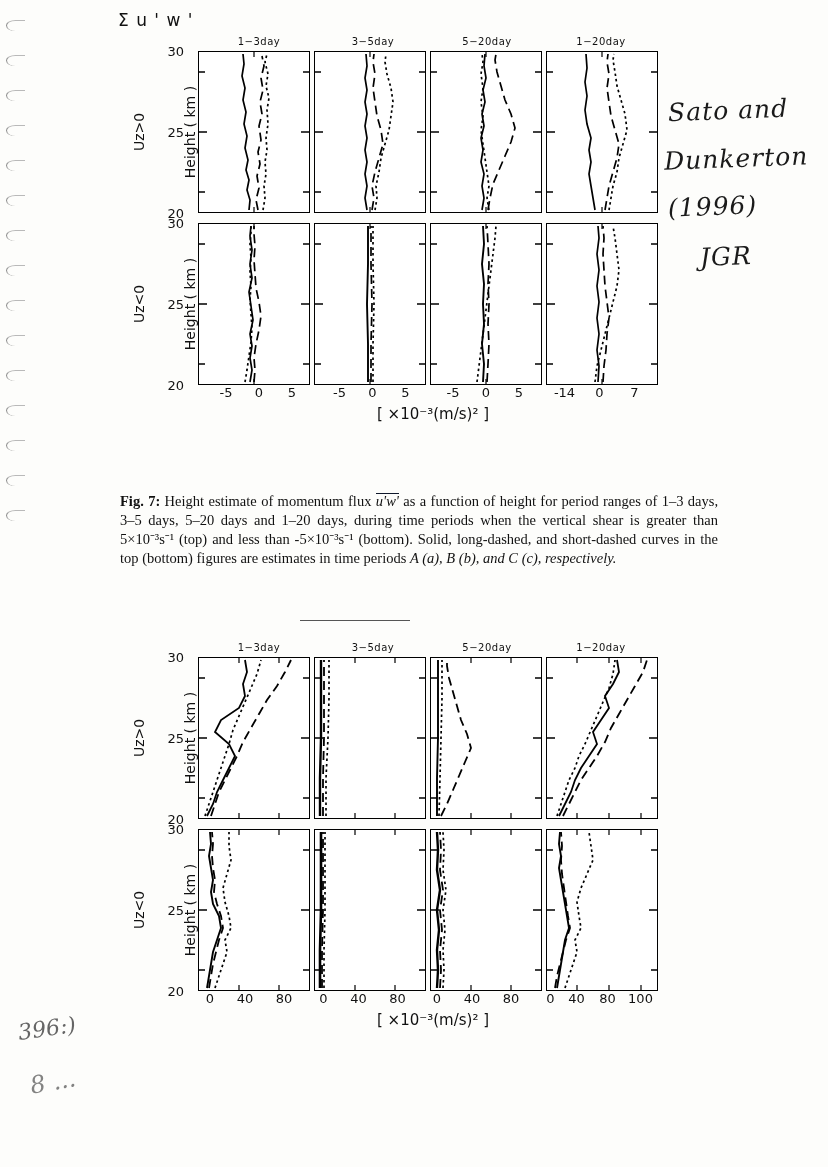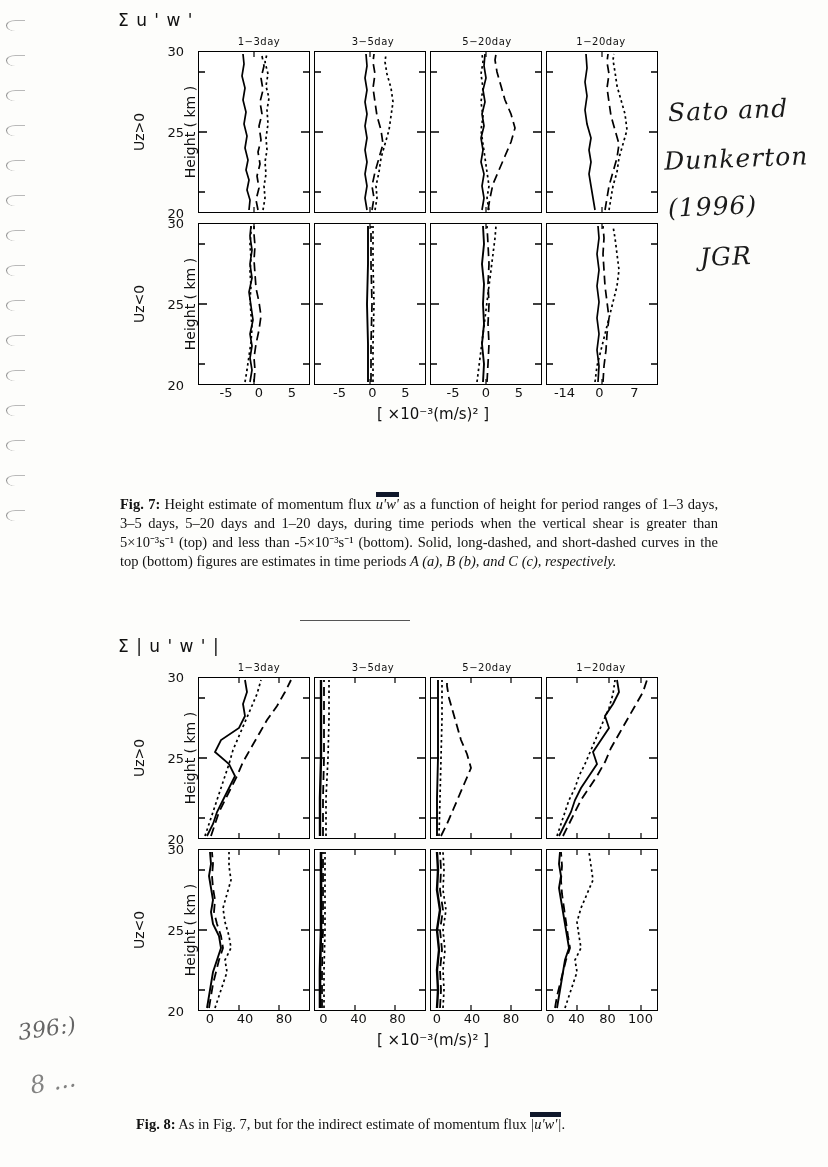--- a/index.html
+++ b/index.html
@@ -99,21 +99,21 @@
     margin-top:2px;
   }
 
   .caption{
     font-size:14.5px;
     line-height:1.32;
     text-align:justify;
   }
   .caption b{font-weight:bold;}
   .caption i{font-style:italic;}
-  .ovl{border-top:5px solid #0f172a;display:inline-block;line-height:1.05;}
+  .ovl{border-top:1px solid #0f172a;display:inline-block;line-height:1.05;}
 
   
   .hand{
     position:absolute;
     font-family:"DejaVu Serif", serif;
     font-style:italic;
     font-size:25px;
     color:#1a1a1a;
     letter-spacing:1px;
     transform:rotate(-2.2deg);
@@ -316,21 +316,20 @@
     <b>Fig. 7:</b>
     <span>Height estimate of momentum flux</span>
     <i class="ovl">u'w'</i>
     <span>as a function of height for period ranges of 1–3 days, 3–5 days, 5–20 days and 1–20 days, during time periods when the vertical shear is greater than 5×10⁻³s⁻¹ (top) and less than -5×10⁻³s⁻¹ (bottom). Solid, long-dashed, and short-dashed curves in the top (bottom) figures are estimates in time periods</span>
     <i>A (a), B (b), and C (c), respectively.</i>
   </div>
 
   <div class="rule" style="left:300px;top:620px;width:110px;"></div>
 
   <div class="figure" style="left:118px;top:636px;width:540px;">
-    <div class="fig-title">Σ | u ' w ' |</div>
 
     <div class="panel-heads">
       <div style="width:110px">1−3day</div>
       <div style="width:110px;margin-left:4px">3−5day</div>
       <div style="width:110px;margin-left:4px">5−20day</div>
       <div style="width:110px;margin-left:4px">1−20day</div>
     </div>
 
     <div class="rowwrap" style="margin-top:4px;">
       <div class="ylabelbox">
@@ -476,25 +475,20 @@
         <span style="left:6px">0</span>
         <span style="left:32px">40</span>
         <span style="left:63px">80</span>
         <span style="left:96px">100</span>
       </div>
     </div>
 
     <div class="xunit" style="width:458px">[ ×10⁻³(m/s)² ]</div>
   </div>
 
-  <div class="caption" style="position:absolute;left:136px;top:1112px;width:570px;text-align:left;">
-    <b>Fig. 8:</b>
-    <span>As in Fig. 7, but for the indirect estimate of momentum flux</span>
-    <i class="ovl">|u'w'|</i><span>.</span>
-  </div>
 
   <div class="hand" style="left:668px;top:96px">Sato and</div>
   <div class="hand" style="left:664px;top:144px">Dunkerton</div>
   <div class="hand" style="left:668px;top:192px">(1996)</div>
   <div class="hand" style="left:700px;top:242px">JGR</div>
 
   <div class="scribble" style="left:18px;top:1016px;font-size:22px;transform:rotate(-8deg);opacity:.75">396:)</div>
   <div class="scribble" style="left:30px;top:1068px;font-size:24px;transform:rotate(-10deg);opacity:.6">8  ...</div>
 
 </div>

